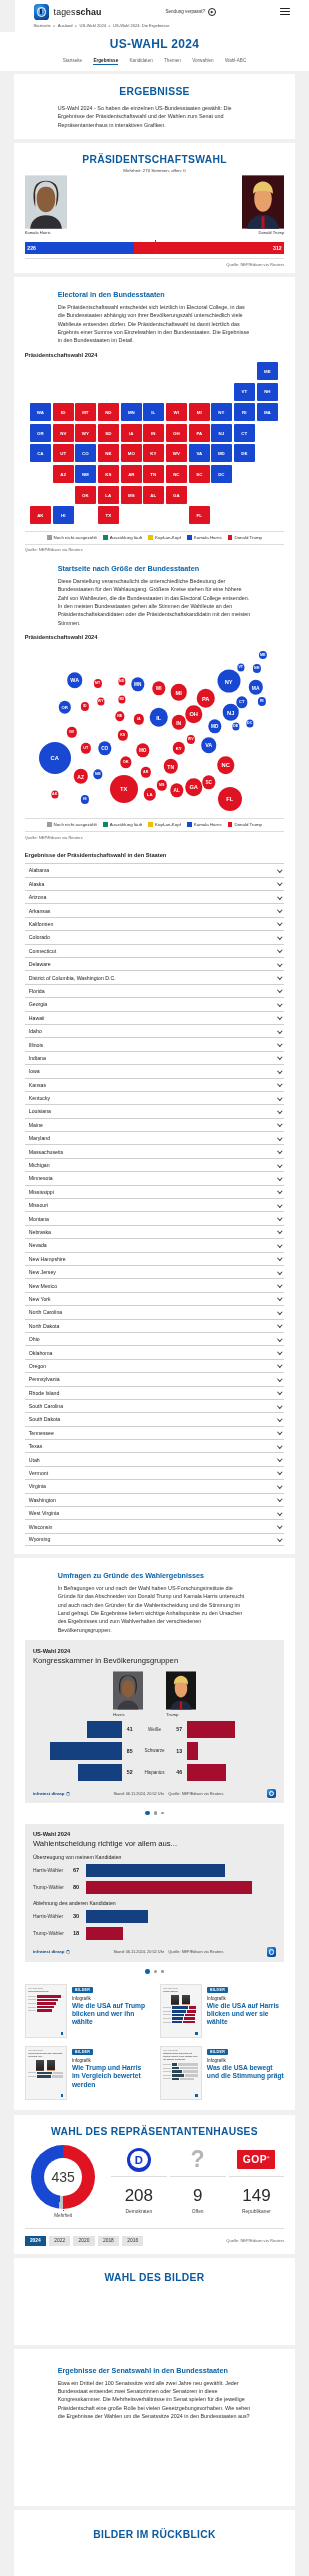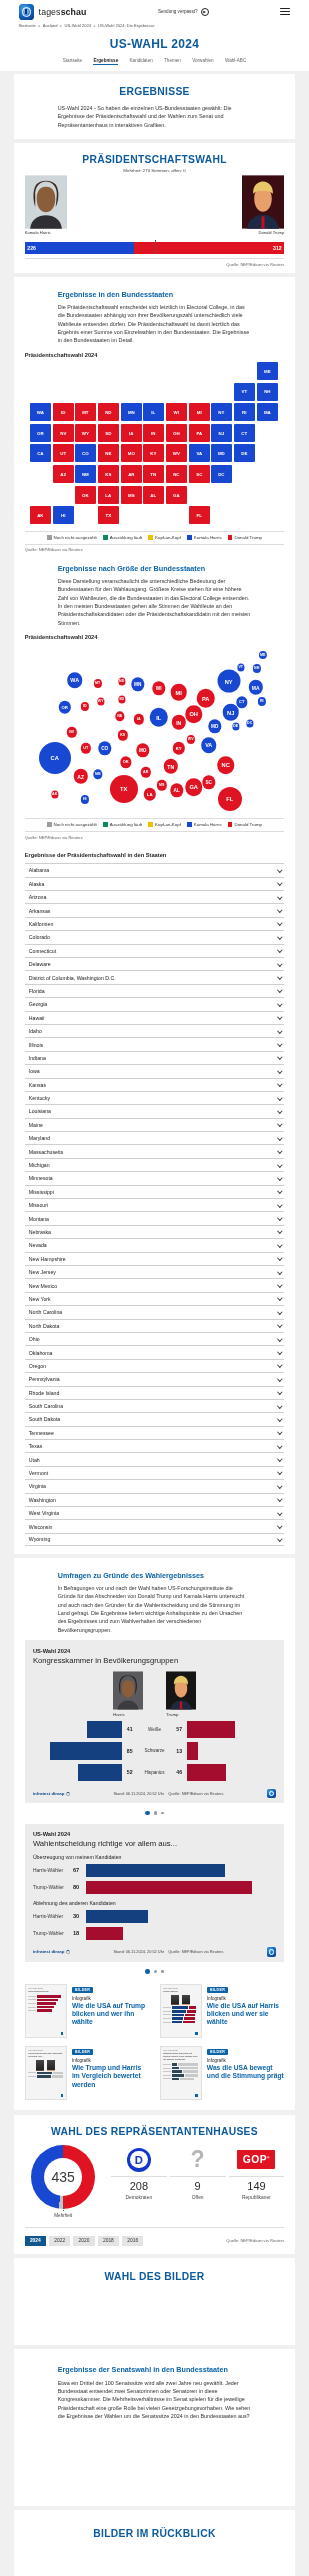--- a/index.html
+++ b/index.html
@@ -3,21 +3,21 @@
 <meta charset="utf-8">
 <style>
   * { box-sizing: border-box; margin: 0; padding: 0; }
   html,body { background:#f0f0f0; }
   body {
     width:309px; margin:0 auto;
     font-family:"Liberation Sans", "DejaVu Sans", sans-serif;
     color:#2b2b2b; -webkit-font-smoothing:antialiased;
   }
   .card { background:#fff; margin:0 14.4px 4.1px; padding:7.2px 10.3px; }
-  .full { background:#fff; }
+  .full { background:#fff;margin-left:15px; }
 
   
   .topbar { display:flex; align-items:center; padding:4.1px 18.5px 2.1px; background:#fff; }
   .ts-logo { width:15.5px; height:15.5px; border-radius:3.6px;
     background:radial-gradient(circle at 35% 30%, #4aa7e0 0%, #1569c8 45%, #0a2f70 100%);
     position:relative; flex:0 0 auto; }
   .ts-logo::after { content:""; position:absolute; inset:3.1px; border:1.3px solid #fff; border-radius:50%;
     background:radial-gradient(circle at 40% 40%, #9fd4f5 0%, #2f7fd4 70%); }
   .ts-logo::before { content:""; position:absolute; left:6.7px; top:5.2px; width:2.1px; height:5.2px; background:#0a2f70; z-index:2; }
   .ts-word { font-size:8.8px; margin-left:4.6px; color:#1d1d1d; letter-spacing:0.1px; }
@@ -151,21 +151,21 @@
   .donut .mark { position:absolute; left:50%; bottom:-2.1px; height:6.2px; border-left:1px dotted #555; }
   .mehrheit { font-size:4.6px; color:#444; margin-top:4.1px; }
   .house-stats { flex:1; display:grid; grid-template-columns:1fr 1fr 1fr; text-align:center; column-gap:3.1px; }
   .hs .logo-box { height:29px; display:flex; align-items:center; justify-content:center; }
   .dem-logo { width:24px; height:24px; border-radius:50%; background:#1437c8; display:flex; align-items:center; justify-content:center; }
   .dem-logo .in { width:17.5px; height:17.5px; border-radius:50%; background:#fff; display:flex; align-items:center; justify-content:center;
     color:#1437c8; font-weight:bold; font-size:11.3px; }
   .q-mark { font-size:23px; color:#b5b5b5; font-weight:bold; }
   .gop-logo { background:#e01323; color:#fff; font-weight:bold; font-size:10.3px; padding:4.1px 5.2px; border-radius:1px; letter-spacing:0.5px; }
   .gop-logo sup { font-size:3.6px; }
-  .hs .num { font-size:11px; color:#2b2b2b; border-top:0.5px solid #ddd; padding-top:3px; margin-top:2.1px; }
+  .hs .num { font-size:17px; color:#2b2b2b; border-top:0.5px solid #ddd; padding-top:9px; margin-top:2.1px; }
   .hs .lab { font-size:4.9px; color:#444; margin-top:3.1px; padding-bottom:4.1px; }
   .years { display:flex; gap:3.1px; }
   .year { font-size:4.9px; padding:2.6px 5.2px; background:#e4e4e4; color:#333; cursor:pointer; }
   .year.active { background:#11568d; color:#fff; font-weight:bold; }
   .house-foot { display:flex; align-items:center; justify-content:space-between; margin-top:7.2px; }
 
   .empty-embed { }
 </style>
 </head>
 <body>
@@ -244,21 +244,21 @@
         <span>312</span>
       </div>
     <div class="mark"></div>
   </div>
   <div class="divider"></div>
   <div class="quelle q-right">Quelle: NEP/Edison via Reuters</div>
 </section>
 
 <section class="card" style="padding:9.3px 10.3px 8.2px;">
   <div class="indent">
-    <h3 class="sub">Ergebnisse in den Bundesstaaten</h3>
+    <h3 class="sub">Electoral in den Bundesstaaten</h3>
     <p class="para">Die Präsidentschaftswahl entscheidet sich letztlich im Electoral College, in das die Bundesstaaten abhängig von ihrer Bevölkerungszahl unterschiedlich viele Wahlleute entsenden dürfen. Die Präsidentschaftswahl ist damit letztlich das Ergebnis einer Summe von Einzelwahlen in den Bundesstaaten. Die Ergebnisse in den Bundesstaaten im Detail.</p>
   </div>
   <div class="map-label">Präsidentschaftswahl 2024</div>
   <div class="tilemap" id="tilemap">
       <div class="tile" style="left: 227px; top: 0px; background: rgb(24, 71, 210);">ME</div>
       <div class="tile" style="left: 204px; top: 20.6px; background: rgb(24, 71, 210);">VT</div>
       <div class="tile" style="left: 227px; top: 20.6px; background: rgb(24, 71, 210);">NH</div>
       <div class="tile" style="left: 0px; top: 41px; background: rgb(24, 71, 210);">WA</div>
       <div class="tile" style="left: 23px; top: 41px; background: rgb(224, 19, 35);">ID</div>
       <div class="tile" style="left: 45px; top: 41px; background: rgb(224, 19, 35);">MT</div>
@@ -328,21 +328,21 @@
       </span>
       <span class="li">
         <span class="swatch" style="background: rgb(224, 19, 35);"></span>
         <span>Donald Trump</span>
       </span>
     </div>
   <div class="divider"></div>
   <div class="quelle">Quelle: NEP/Edison via Reuters</div>
 
   <div class="indent" style="margin-top:11.3px;">
-    <h3 class="sub">Ergebnisse nach Größe der Bundesstaaten</h3>
+    <h3 class="sub">Startseite nach Größe der Bundesstaaten</h3>
     <p class="para">Diese Darstellung veranschaulicht die unterschiedliche Bedeutung der Bundesstaaten für den Wahlausgang. Größere Kreise stehen für eine höhere Zahl von Wahlleuten, die die Bundesstaaten in das Electoral College entsenden. In den meisten Bundesstaaten gehen alle Stimmen der Wahlleute an den Präsidentschaftskandidaten oder die Präsidentschaftskandidatin mit den meisten Stimmen.</p>
   </div>
   <div class="map-label">Präsidentschaftswahl 2024</div>
   <div class="bubblemap" id="bubblemap">
       <div class="bubble" style="left: 238px; top: 10.3px; width: 8.2px; height: 8.2px; font-size: 3.6px; background: rgb(24, 71, 210);">ME</div>
       <div class="bubble" style="left: 216px; top: 23px; width: 7.2px; height: 7.2px; font-size: 3.6px; background: rgb(24, 71, 210);">VT</div>
       <div class="bubble" style="left: 232px; top: 24px; width: 8.2px; height: 8.2px; font-size: 3.6px; background: rgb(24, 71, 210);">NH</div>
       <div class="bubble" style="left: 204px; top: 37px; width: 23px; height: 23px; font-size: 5.7px; background: rgb(24, 71, 210);">NY</div>
       <div class="bubble" style="left: 231px; top: 43px; width: 14.4px; height: 14.4px; font-size: 5px; background: rgb(24, 71, 210);">MA</div>
       <div class="bubble" style="left: 217px; top: 58px; width: 11.3px; height: 11.3px; font-size: 4px; background: rgb(24, 71, 210);">CT</div>

